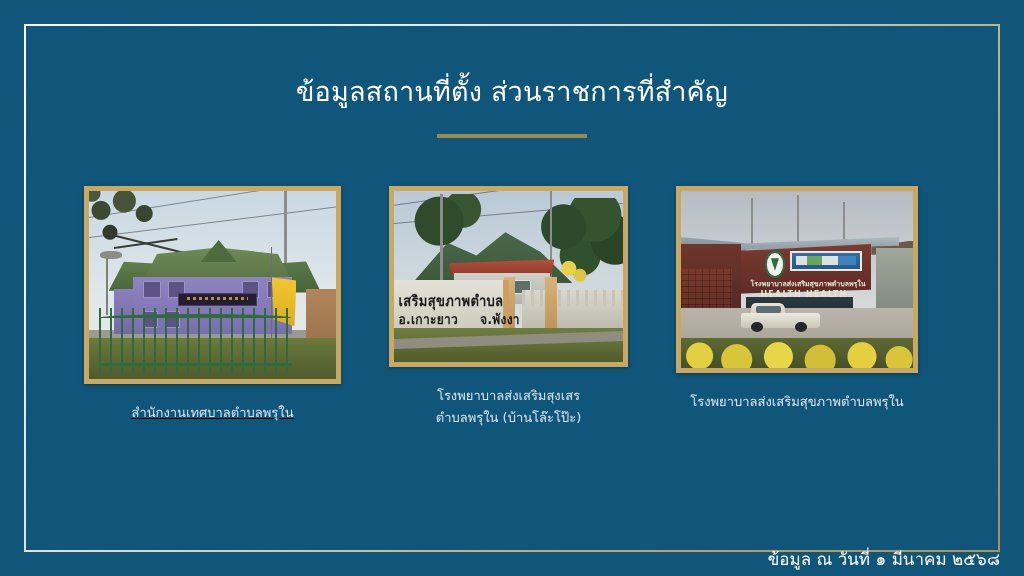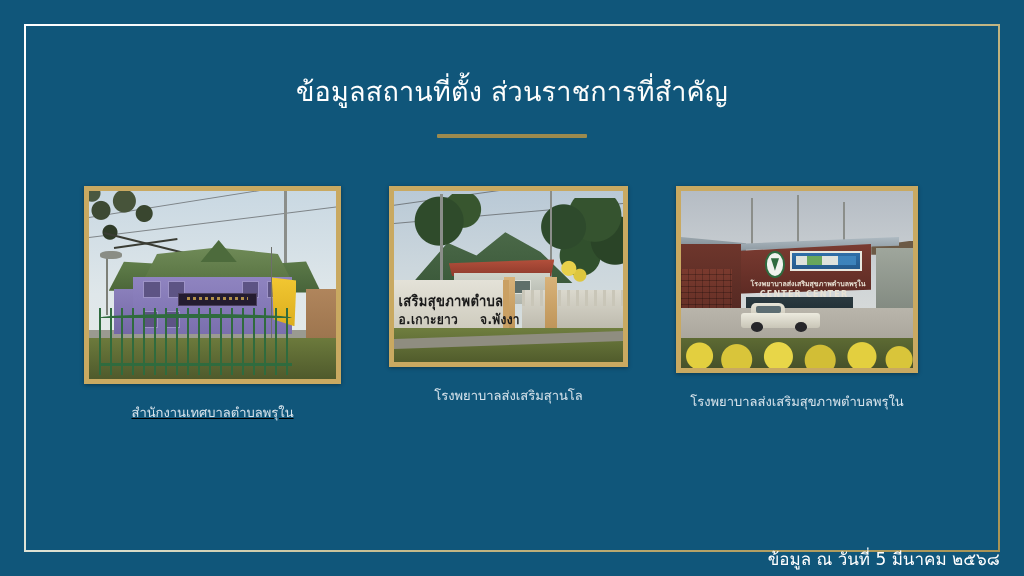--- a/index.html
+++ b/index.html
@@ -481,55 +481,56 @@
           <div class="p2-post" style="left:48%;"></div>
           <div class="p2-post" style="left:66%;"></div>
           <div class="p2-wall"></div>
           <div class="p2-text1">เสริมสุขภาพตำบล</div>
           <div class="p2-text2"><span>อ.เกาะยาว</span><span class="gap"></span><span>จ.พังงา</span></div>
           <div class="p2-grass"></div>
           <div class="p2-kerb"></div>
         </div>
       </div>
       <div class="caption">
-        <div>โรงพยาบาลส่งเสริมสุานโล</div>
+        <div>โรงพยาบาลส่งเสริมสุงเสร</div>
+        <div>ตำบลพรุใน (บ้านโล๊ะโป๊ะ)</div>
       </div>
     </div>
 
     <div class="card card-3">
       <div class="photo-frame">
         <div class="photo">
           <div class="sky-grey"></div>
           <div class="pole" style="left:30%;top:4%;width:2px;height:26%;"></div>
           <div class="pole" style="left:50%;top:2%;width:2px;height:28%;"></div>
           <div class="pole" style="left:70%;top:6%;width:2px;height:24%;"></div>
           <div class="p3-rightroof"></div>
           <div class="p3-right"></div>
           <div class="p3-leftroof"></div>
           <div class="p3-canopy"></div>
           <div class="p3-facade"></div>
           <div class="p3-left"></div>
           <div class="p3-brick"></div>
           <div class="p3-emblem"></div>
           <div class="p3-banner"></div>
           <div class="p3-sign1">โรงพยาบาลส่งเสริมสุขภาพตำบลพรุใน</div>
-          <div class="p3-sign2">CENTER CENTER</div>
+          <div class="p3-sign2">HEALTH HEALTH</div>
           <div class="p3-glass"></div>
           <div class="p3-ground"></div>
           <div class="p3-truck">
             <div class="p3-truck-cab"></div>
             <div class="p3-truck-body"></div>
             <div class="p3-wheel w1"></div>
             <div class="p3-wheel w2"></div>
           </div>
           <div class="p3-shrubs"></div>
         </div>
       </div>
       <div class="caption">
         <div>โรงพยาบาลส่งเสริมสุขภาพตำบลพรุใน</div>
       </div>
     </div>
 
   </div>
 
-  <div class="footer">ข้อมูล ณ วันที่ 5 มีนาคม ๒๕๖๘</div>
+  <div class="footer">ข้อมูล ณ วันที่ ๑ มีนาคม ๒๕๖๘</div>
 
 </div>
 
 </body></html>

